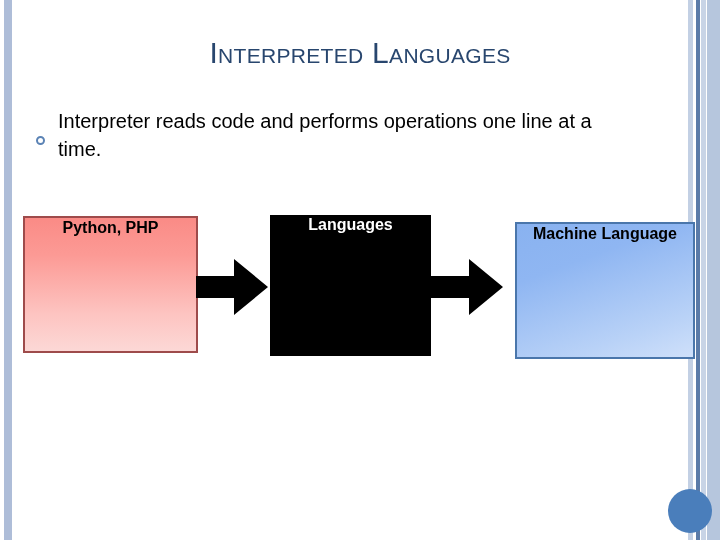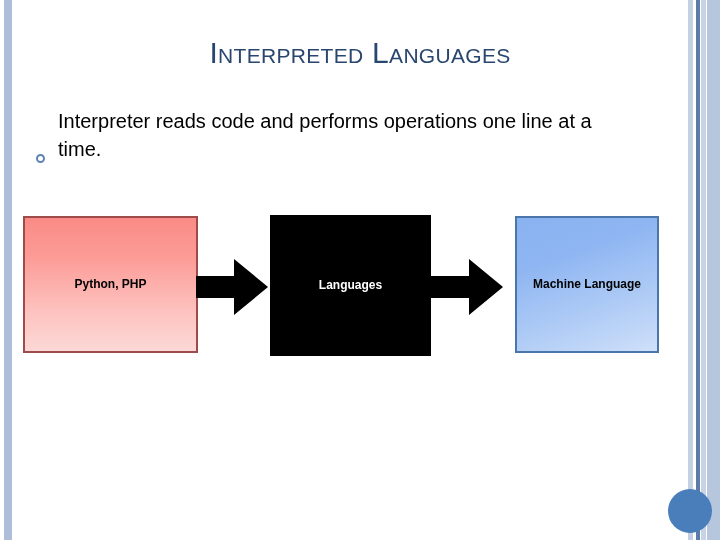--- a/index.html
+++ b/index.html
@@ -59,21 +59,21 @@
     white-space: nowrap;
   }
 
   
   .bullet-row {
     position: absolute;
     left: 36px;
     top: 108px;
     width: 600px;
     display: flex;
-    align-items: flex-end;
+    align-items: center;
   }
   .bullet-marker {
     flex: 0 0 auto;
     width: 9px;
     height: 9px;
     margin-top: 9px;
     margin-right: 13px;
     border: 2px solid #5b83b5;
     border-radius: 50%;
     background: #ffffff;
@@ -86,24 +86,24 @@
     color: #000000;
   }
 
   
   .diagram { position: absolute; left: 0; top: 0; width: 720px; height: 540px; }
 
   .flow-box {
     position: absolute;
     box-sizing: border-box;
     display: flex;
-    align-items: center;
+    align-items: flex-start;
     justify-content: center;
     text-align: center;
-    font-size: 12px;
+    font-size: 16px;
     font-weight: bold;
     line-height: 1.3;
   }
 
   .box-source {
     left: 23px;
     top: 216px;
     width: 175px;
     height: 137px;
     border: 2px solid #9e4b4b;
@@ -116,22 +116,22 @@
     top: 215px;
     width: 161px;
     height: 141px;
     border: 0;
     background: #000000;
     color: #ffffff;
   }
 
   .box-target {
     left: 515px;
-    top: 216px;
-    width: 144px;
+    top: 222px;
+    width: 180px;
     height: 137px;
     border: 2px solid #4a76ab;
     background: linear-gradient(160deg, #89b2f0 0%, #8fb6f2 30%, #b9d2f7 78%, #cfe0fa 100%);
     color: #000000;
   }
 
   .arrow {
     position: absolute;
     top: 259px;
     width: 72px;

